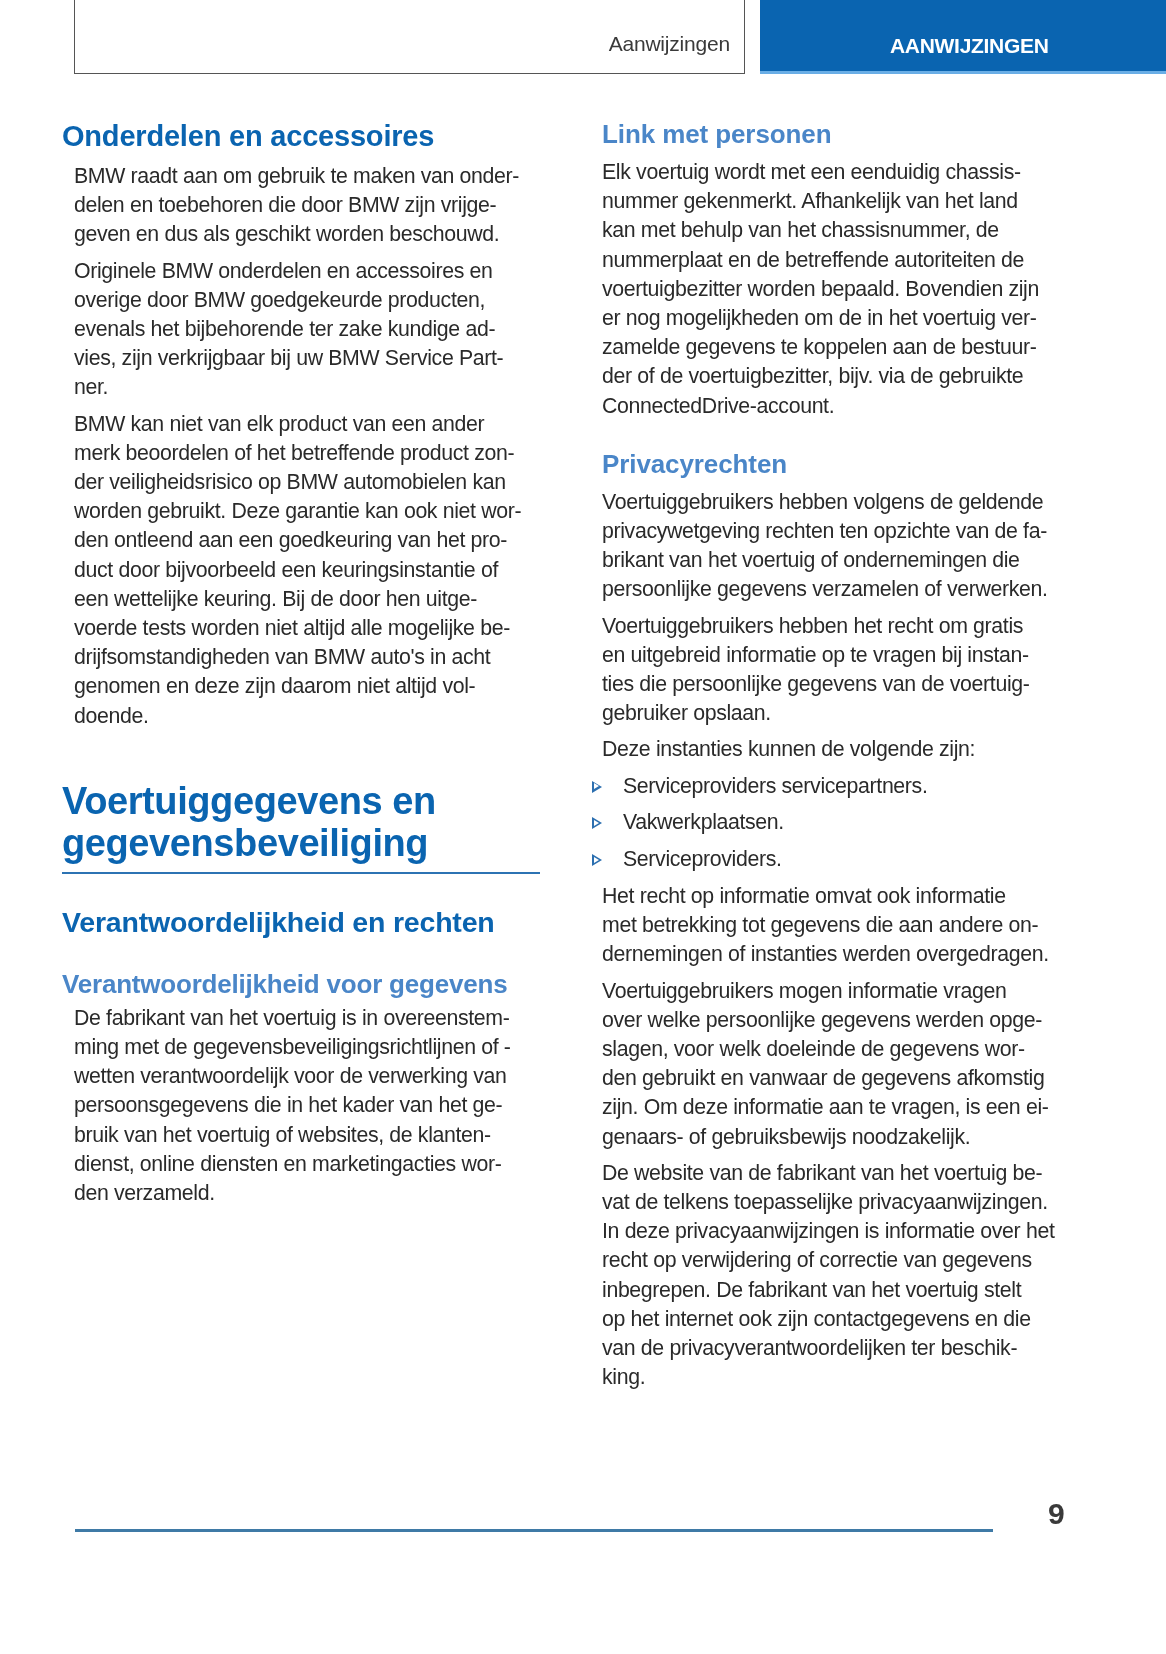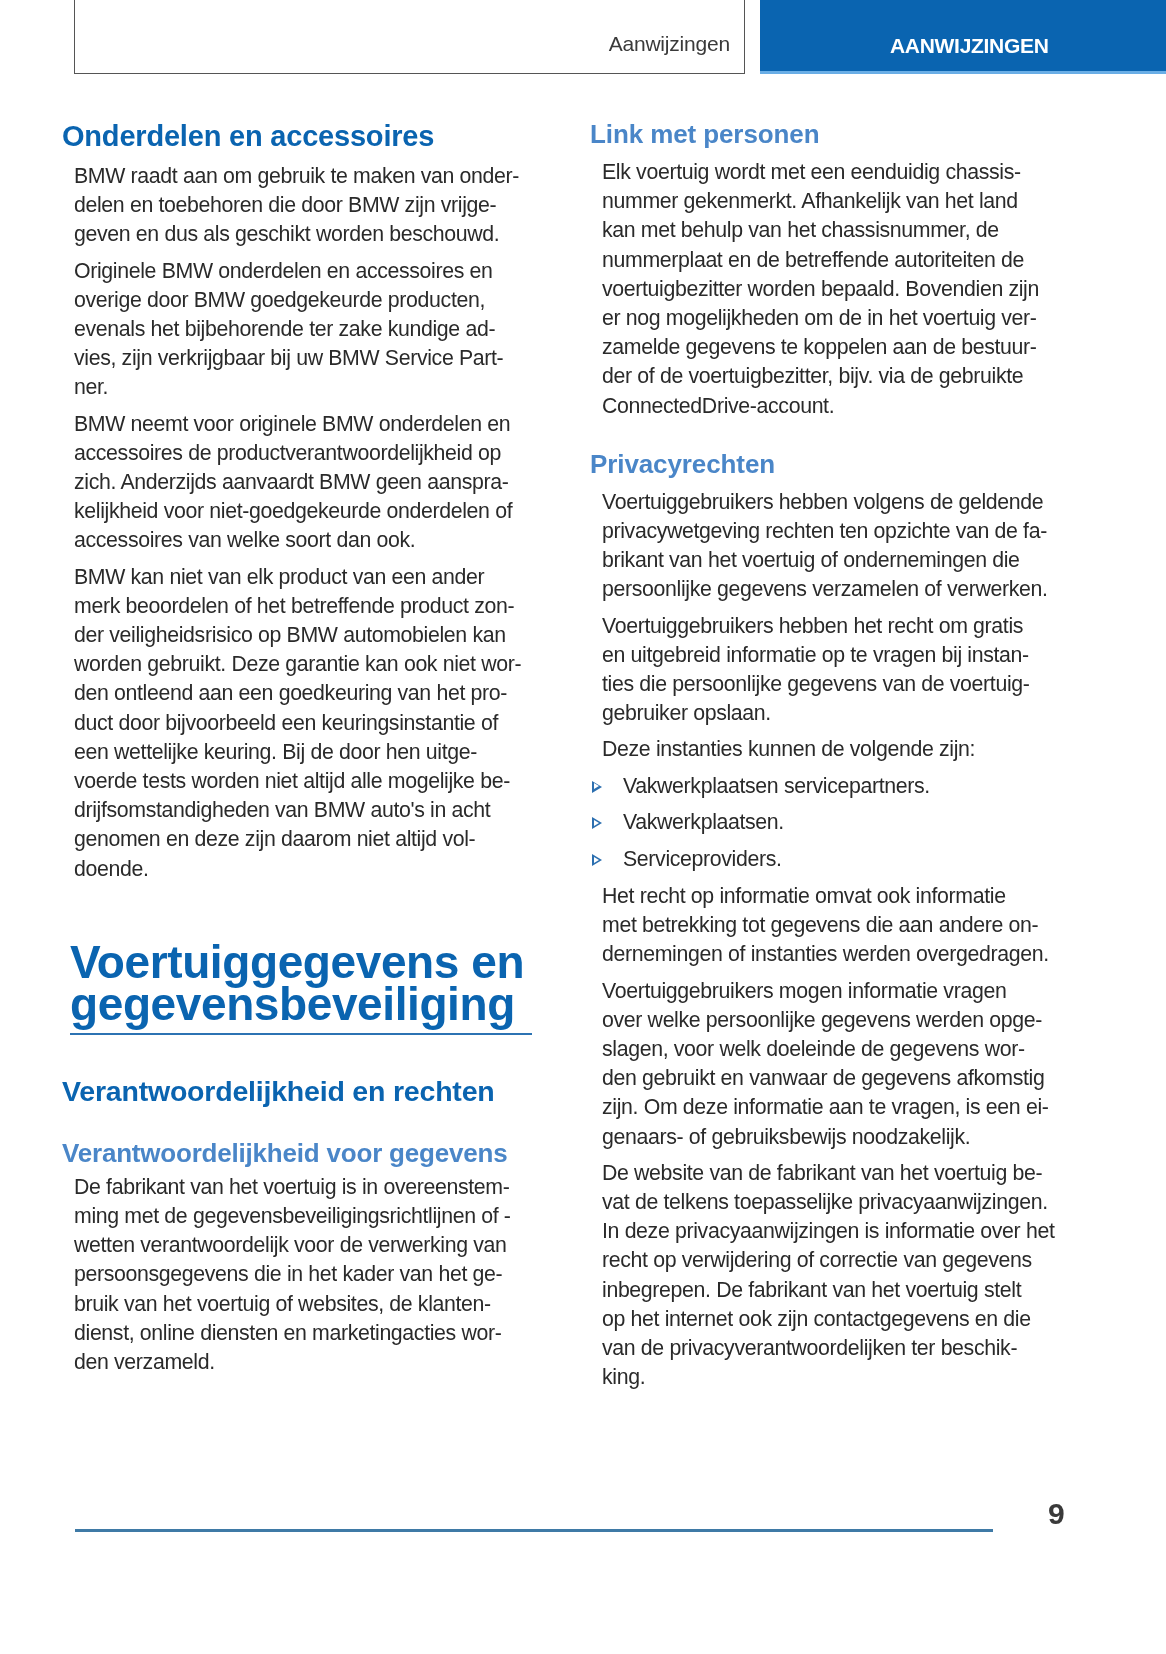--- a/index.html
+++ b/index.html
@@ -72,30 +72,30 @@
     }
     h2.h-main {
       margin: 0 0 2px 0;
       font-size: 29px;
       font-weight: bold;
       color: #0a64b0;
       line-height: 48px;
       letter-spacing: -0.2px;
     }
     h2.h-sub {
-      margin: 0 0 2px 0;
+      margin: 0 0 2px 12px;
       font-size: 26px;
       font-weight: bold;
       color: #4a86c8;
       line-height: 44px;
       letter-spacing: -0.1px;
     }
     h1.h-chapter {
-      margin: 8px;
-      font-size: 46px;
+      margin: 0;
+      font-size: 38px;
       font-weight: bold;
       color: #0a64b0;
       line-height: 42px;
       letter-spacing: -0.4px;
       padding-bottom: 8px;
       border-bottom: 2px solid #2c73b3;
       white-space: pre-line;
     }
     h2.h-section {
       margin: 0;
@@ -180,25 +180,20 @@
   <section>
     <h2 class="h-main">Onderdelen en accessoires</h2>
     <p class="body">BMW raadt aan om gebruik te maken van onder-
 delen en toebehoren die door BMW zijn vrijge-
 geven en dus als geschikt worden beschouwd.</p>
     <p class="body">Originele BMW onderdelen en accessoires en
 overige door BMW goedgekeurde producten,
 evenals het bijbehorende ter zake kundige ad-
 vies, zijn verkrijgbaar bij uw BMW Service Part-
 ner.</p>
-    <p class="body">BMW neemt voor originele BMW onderdelen en
-accessoires de productverantwoordelijkheid op
-zich. Anderzijds aanvaardt BMW geen aanspra-
-kelijkheid voor niet-goedgekeurde onderdelen of
-accessoires van welke soort dan ook.</p>
     <p class="body">BMW kan niet van elk product van een ander
 merk beoordelen of het betreffende product zon-
 der veiligheidsrisico op BMW automobielen kan
 worden gebruikt. Deze garantie kan ook niet wor-
 den ontleend aan een goedkeuring van het pro-
 duct door bijvoorbeeld een keuringsinstantie of
 een wettelijke keuring. Bij de door hen uitge-
 voerde tests worden niet altijd alle mogelijke be-
 drijfsomstandigheden van BMW auto's in acht
 genomen en deze zijn daarom niet altijd vol-
@@ -251,21 +246,21 @@
 brikant van het voertuig of ondernemingen die
 persoonlijke gegevens verzamelen of verwerken.</p>
     <p class="body">Voertuiggebruikers hebben het recht om gratis
 en uitgebreid informatie op te vragen bij instan-
 ties die persoonlijke gegevens van de voertuig-
 gebruiker opslaan.</p>
     <p class="body">Deze instanties kunnen de volgende zijn:</p>
     <ul class="bullets">
       <li>
         <span class="tri"></span>
-        <span>Vakwerkplaatsen servicepartners.</span>
+        <span>Serviceproviders servicepartners.</span>
       </li>
       <li>
         <span class="tri"></span>
         <span>Vakwerkplaatsen.</span>
       </li>
       <li>
         <span class="tri"></span>
         <span>Serviceproviders.</span>
       </li>
     </ul>

